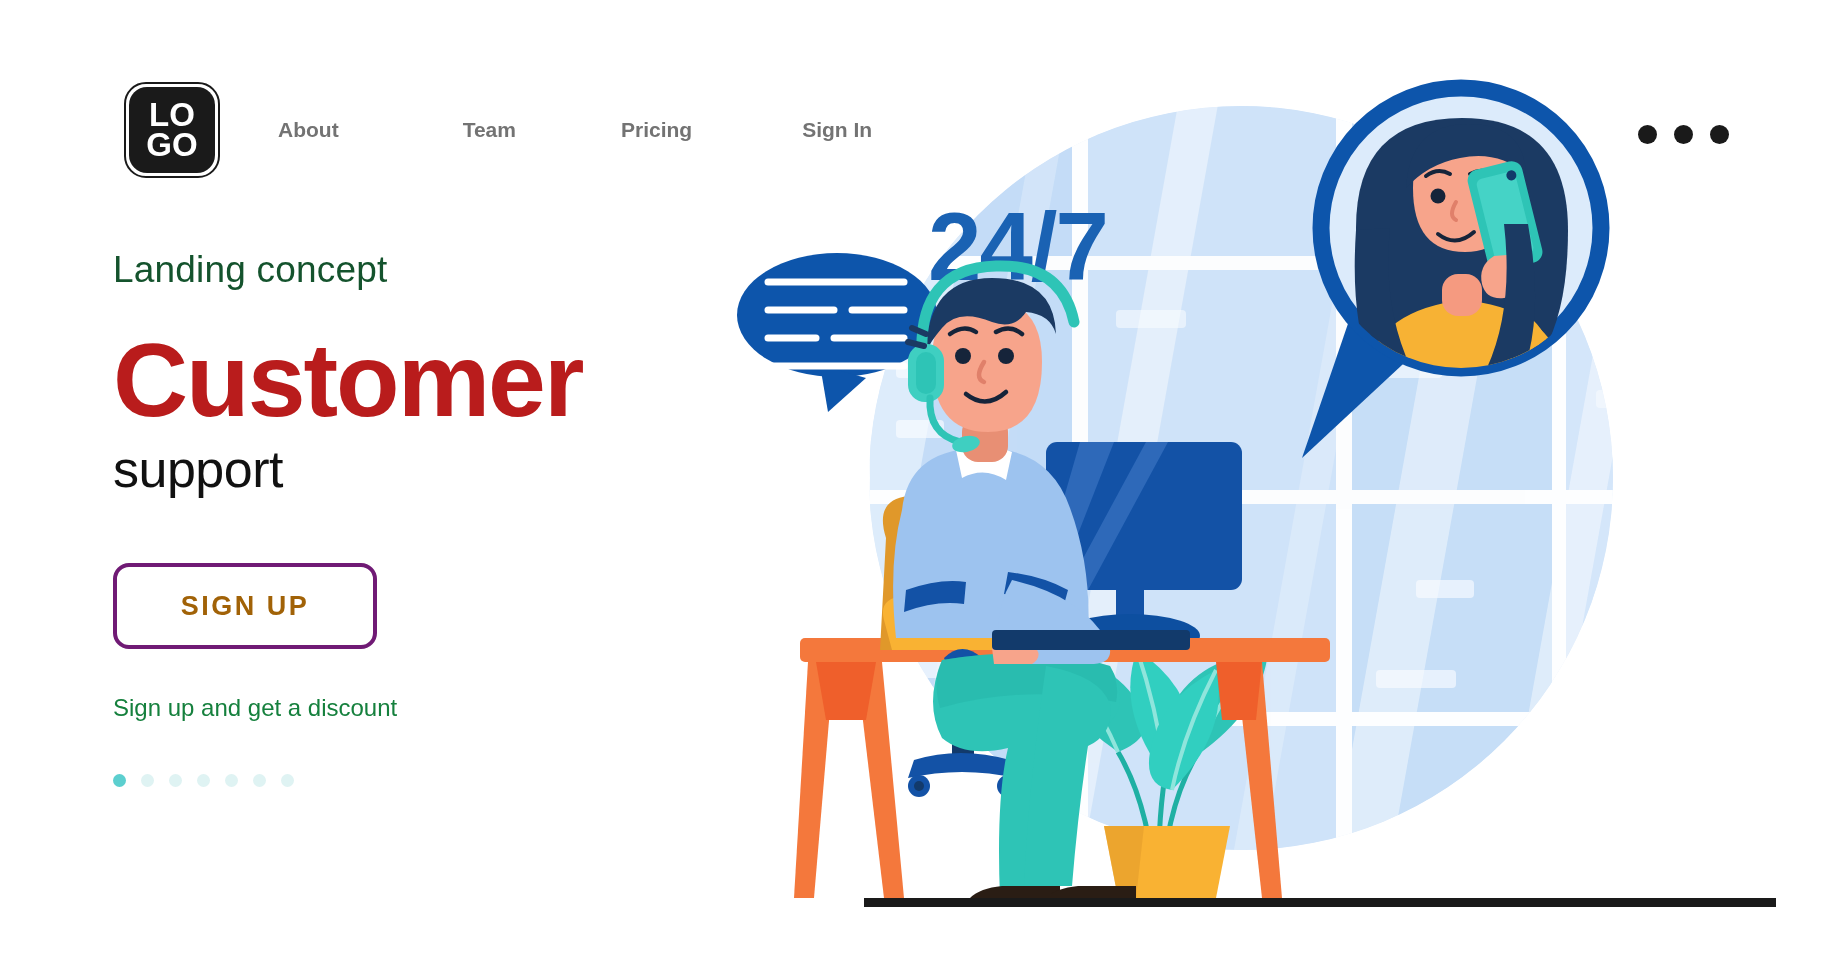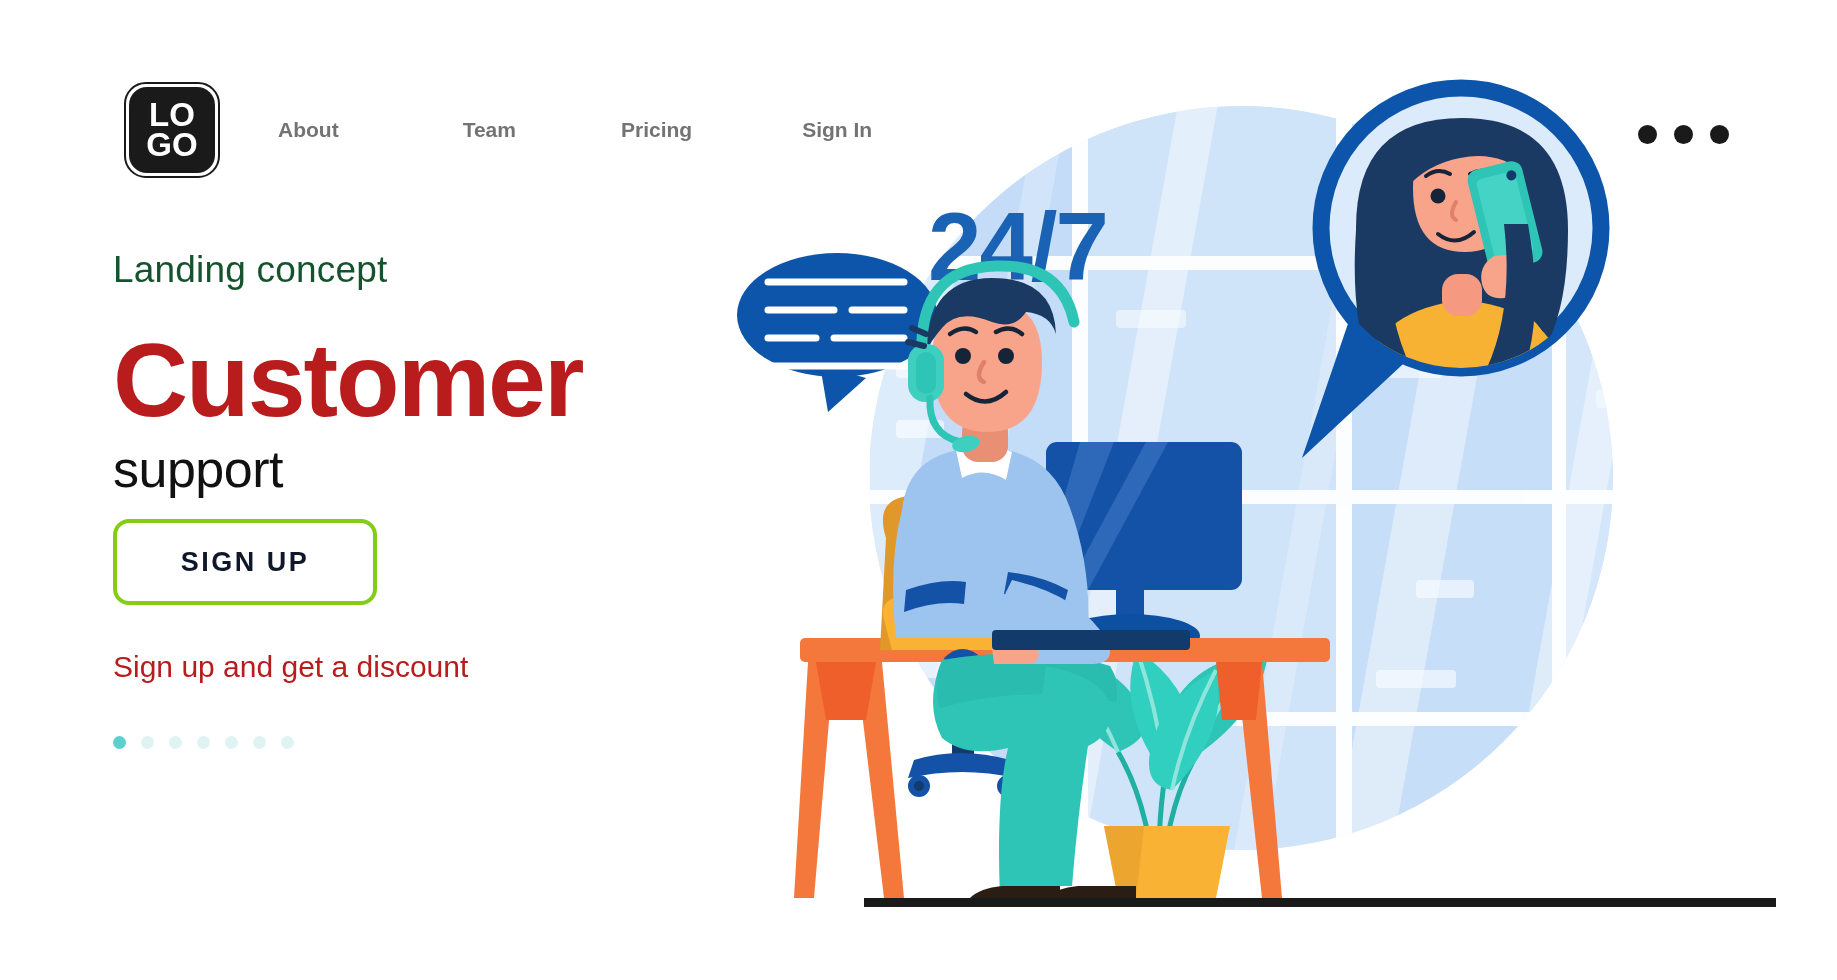--- a/index.html
+++ b/index.html
@@ -86,37 +86,37 @@
   }
   .subtitle {
     margin-top: 14px;
     color: #111111;
     font-size: 52px;
     font-weight: 400;
     letter-spacing: -0.5px;
     line-height: 1;
   }
   .cta {
-    margin-top: 24px;
+    margin-top: 68px;
     width: 264px; height: 86px;
-    border: 4px solid #84cc16;
+    border: 4px solid #701a75;
     border-radius: 16px;
     background: transparent;
-    color: #0f172a;
+    color: #a16207;
     font-size: 27px;
     font-weight: 700;
     letter-spacing: 2.5px;
     font-family: "Liberation Sans", sans-serif;
     cursor: pointer;
     display: flex; align-items: center; justify-content: center;
   }
   .note {
     margin-top: 45px;
-    color: #b91c1c;
-    font-size: 30px;
+    color: #15803d;
+    font-size: 24px;
     font-weight: 400;
   }
   .dots {
     margin-top: 52px;
     display: flex; align-items: center; gap: 15px;
   }
   .dots i {
     display: block; width: 13px; height: 13px;
     border-radius: 50%; background: #dff3f3;
   }

